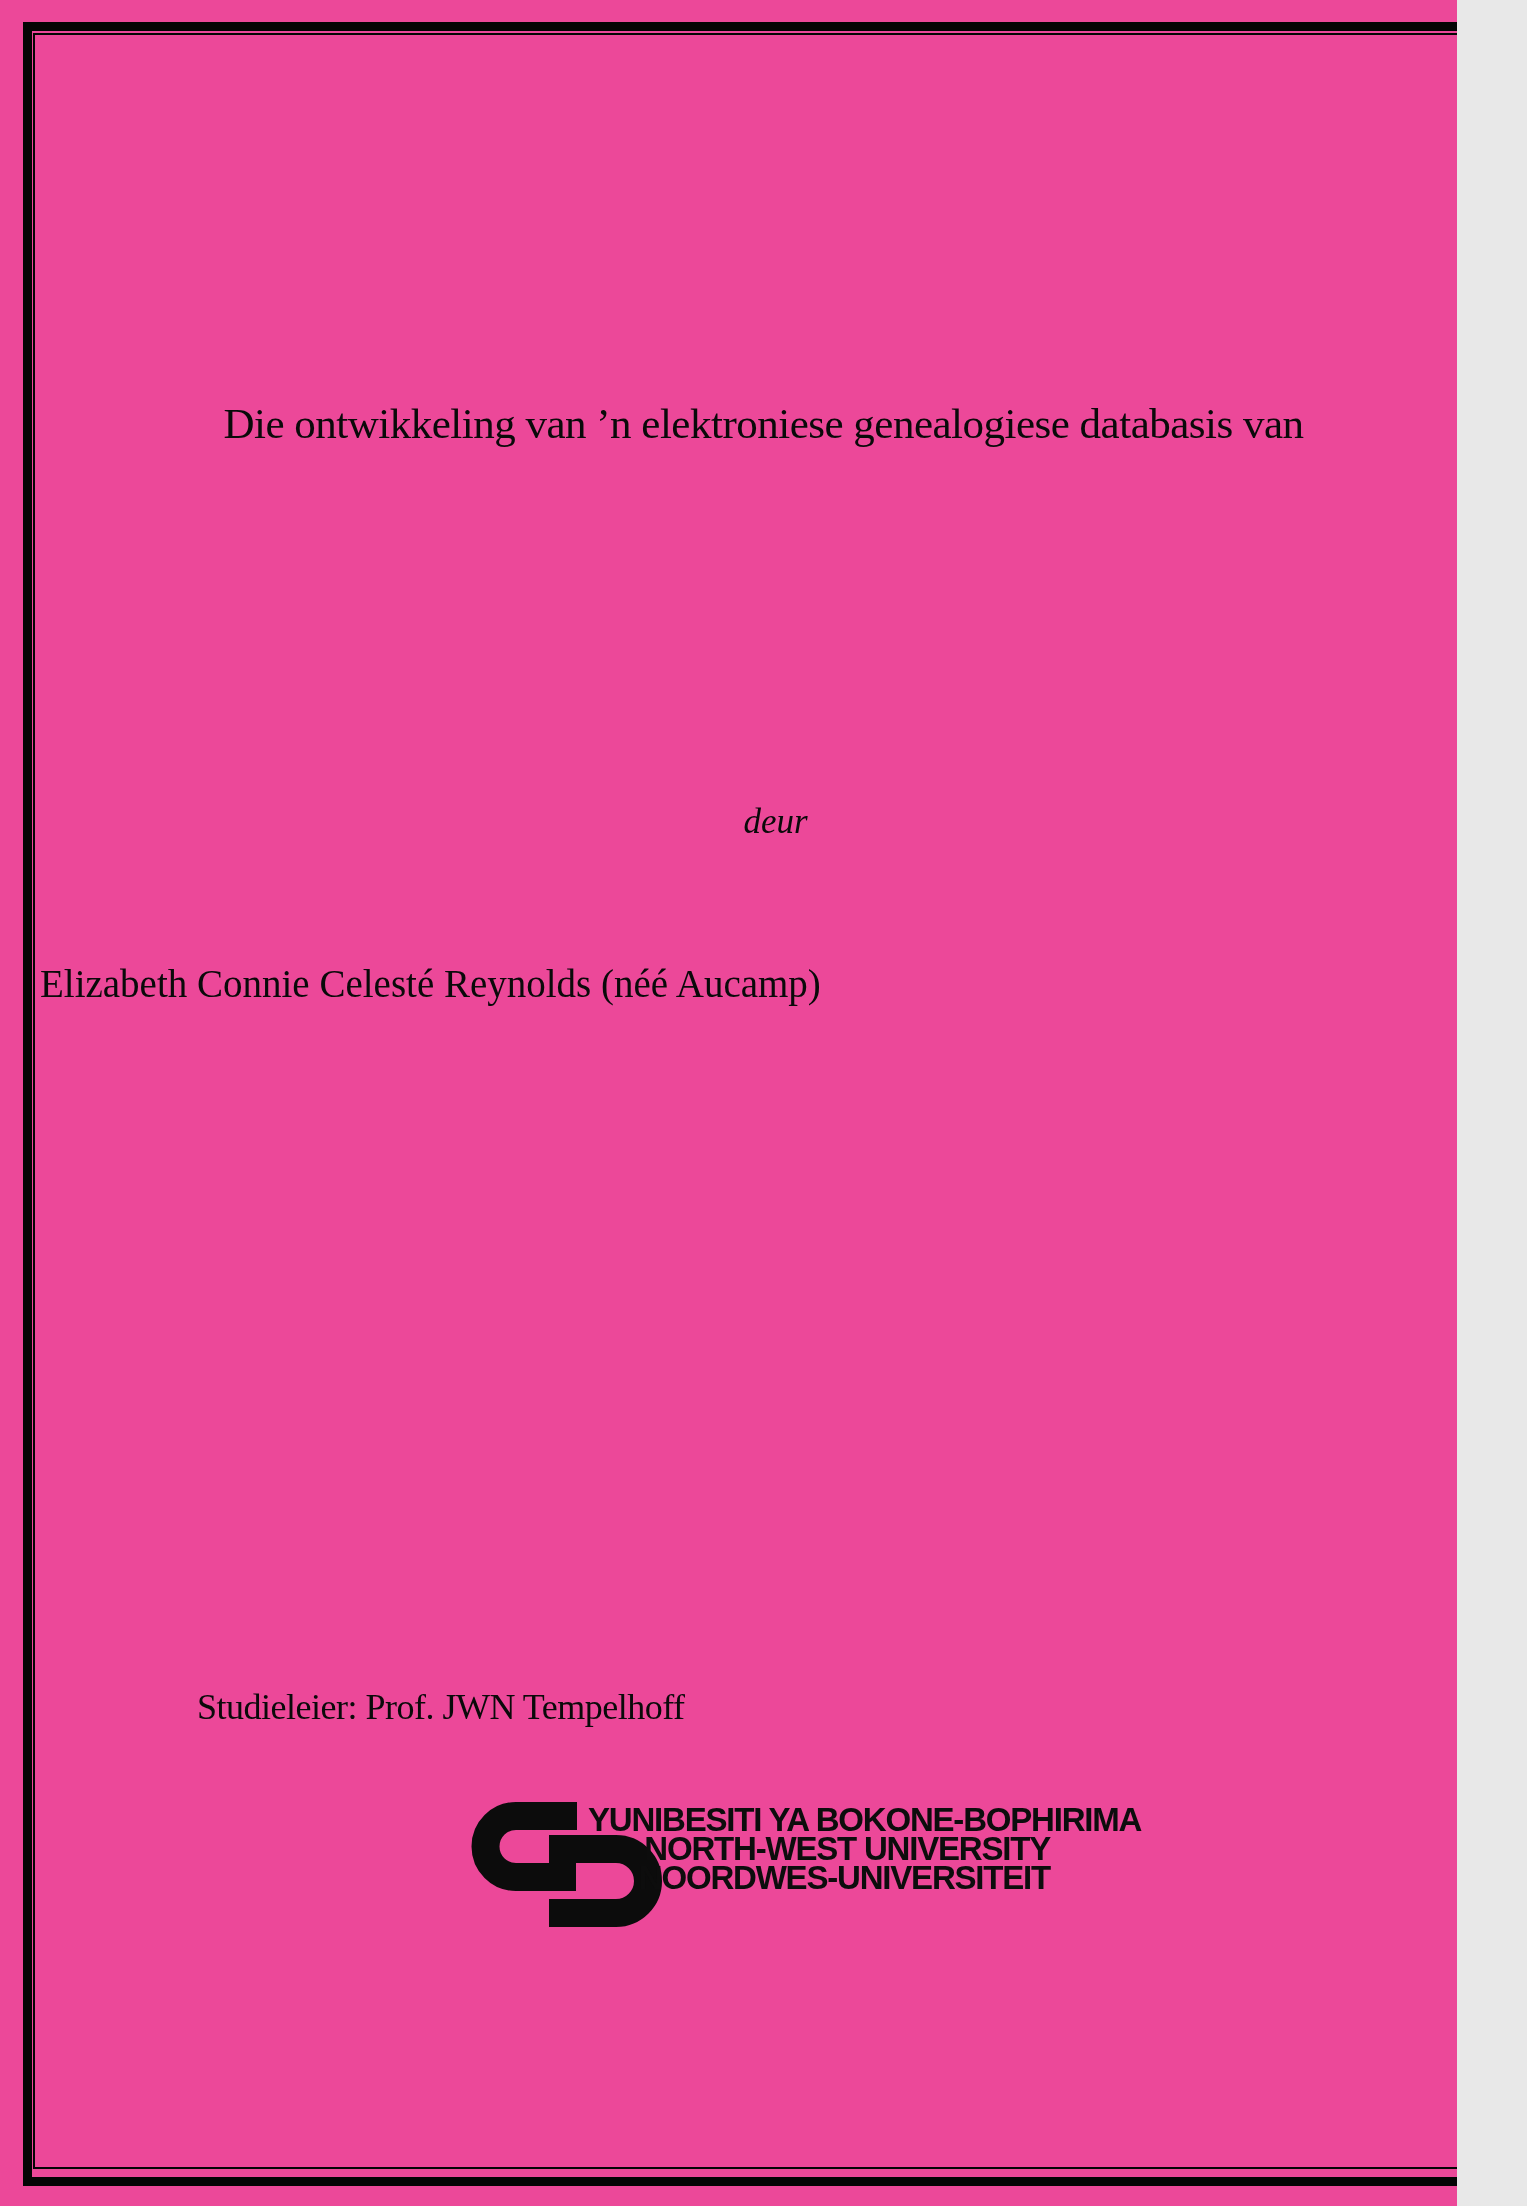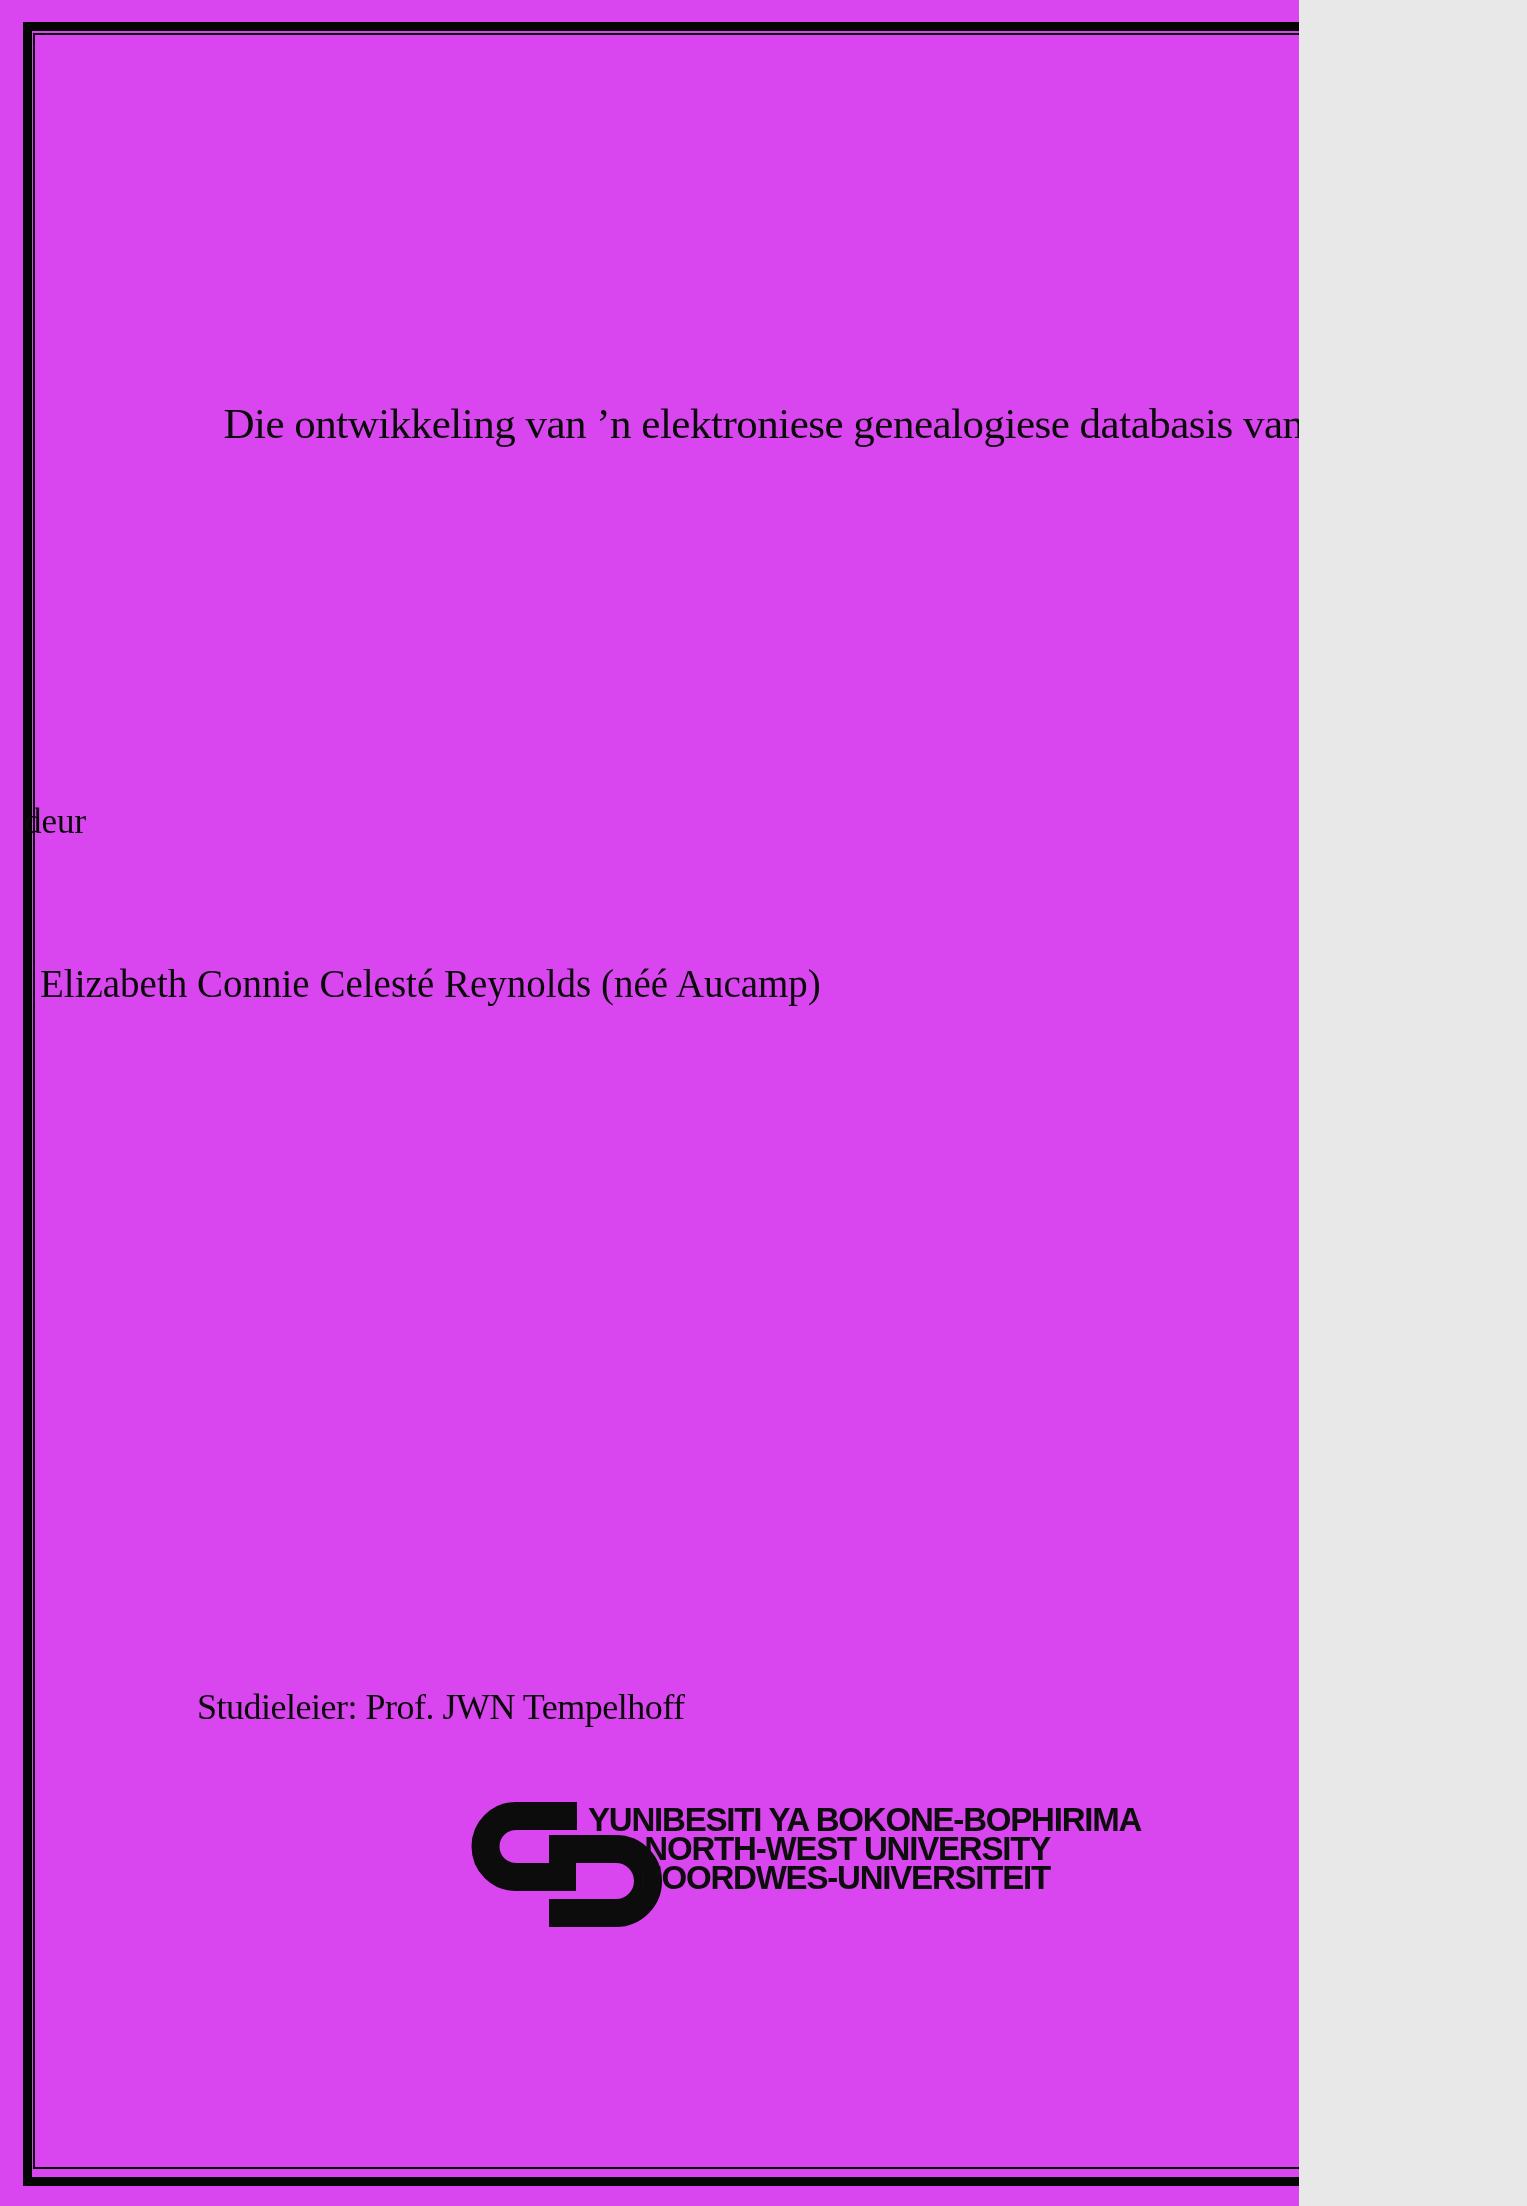--- a/index.html
+++ b/index.html
@@ -2,23 +2,23 @@
 <html><head>
 <meta charset="utf-8">
 <style>
   html, body {
     margin: 0;
     padding: 0;
     background: #e8e8e8;
   }
   .page {
     position: relative;
-    width: 1299px;
+    width: 1457px;
     height: 2206px;
-    background: #d946ef;
+    background: #ec4899;
     overflow: hidden;
     font-family: "Liberation Serif", "DejaVu Serif", serif;
     color: #0a0a0a;
   }
   
   .frame-outer {
     position: absolute;
     left: 23px; top: 22px;
     width: 1477px; height: 2164px;
     border: 9px solid #050505;
@@ -38,23 +38,25 @@
     text-align: center;
     font-size: 43px;
     line-height: 76px;
     letter-spacing: -0.5px;
     white-space: nowrap;
   }
   .byline {
     position: absolute;
     top: 802px; left: 0;
     width: 1527px;
+    text-align: center;
     text-indent: 24px;
     font-size: 35px;
     line-height: 40px;
+    font-style: italic;
   }
   .author-line {
     position: absolute;
     top: 962px; left: 0;
     width: 1527px;
     text-align: left;
     text-indent: 40px;
     font-size: 39px;
     line-height: 44px;
     white-space: nowrap;

